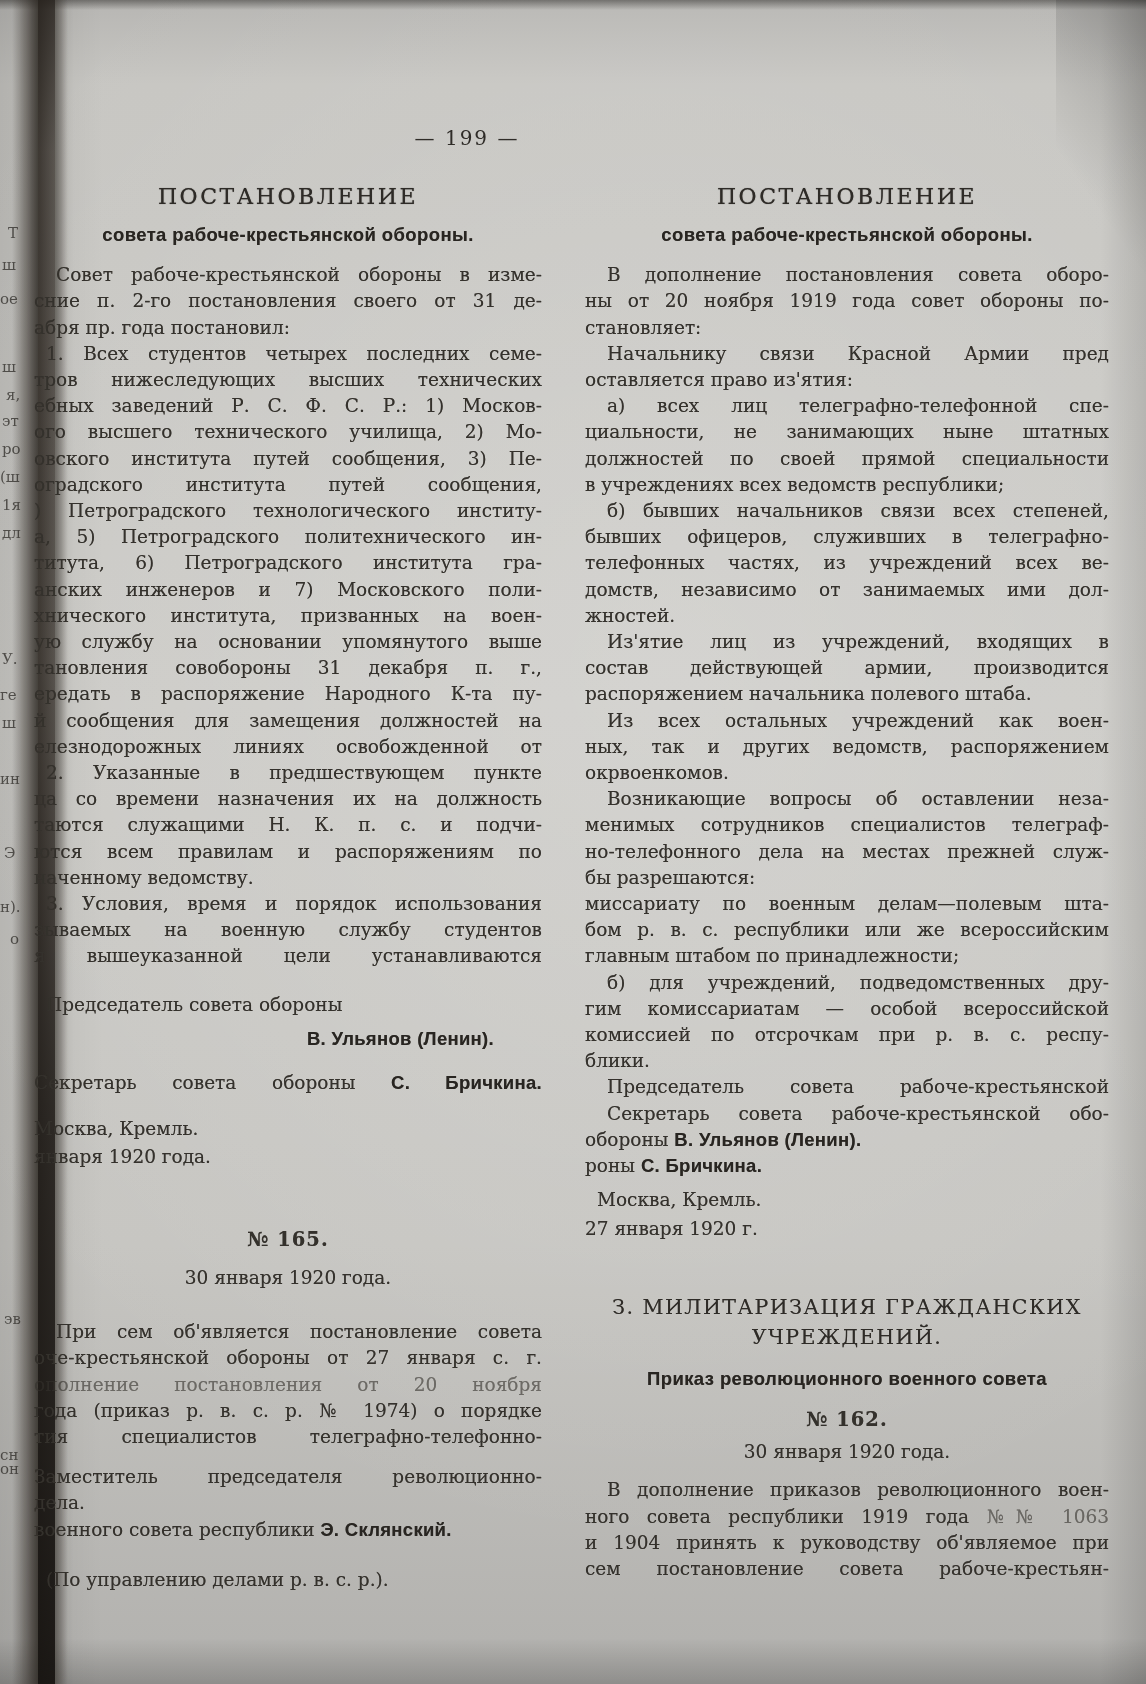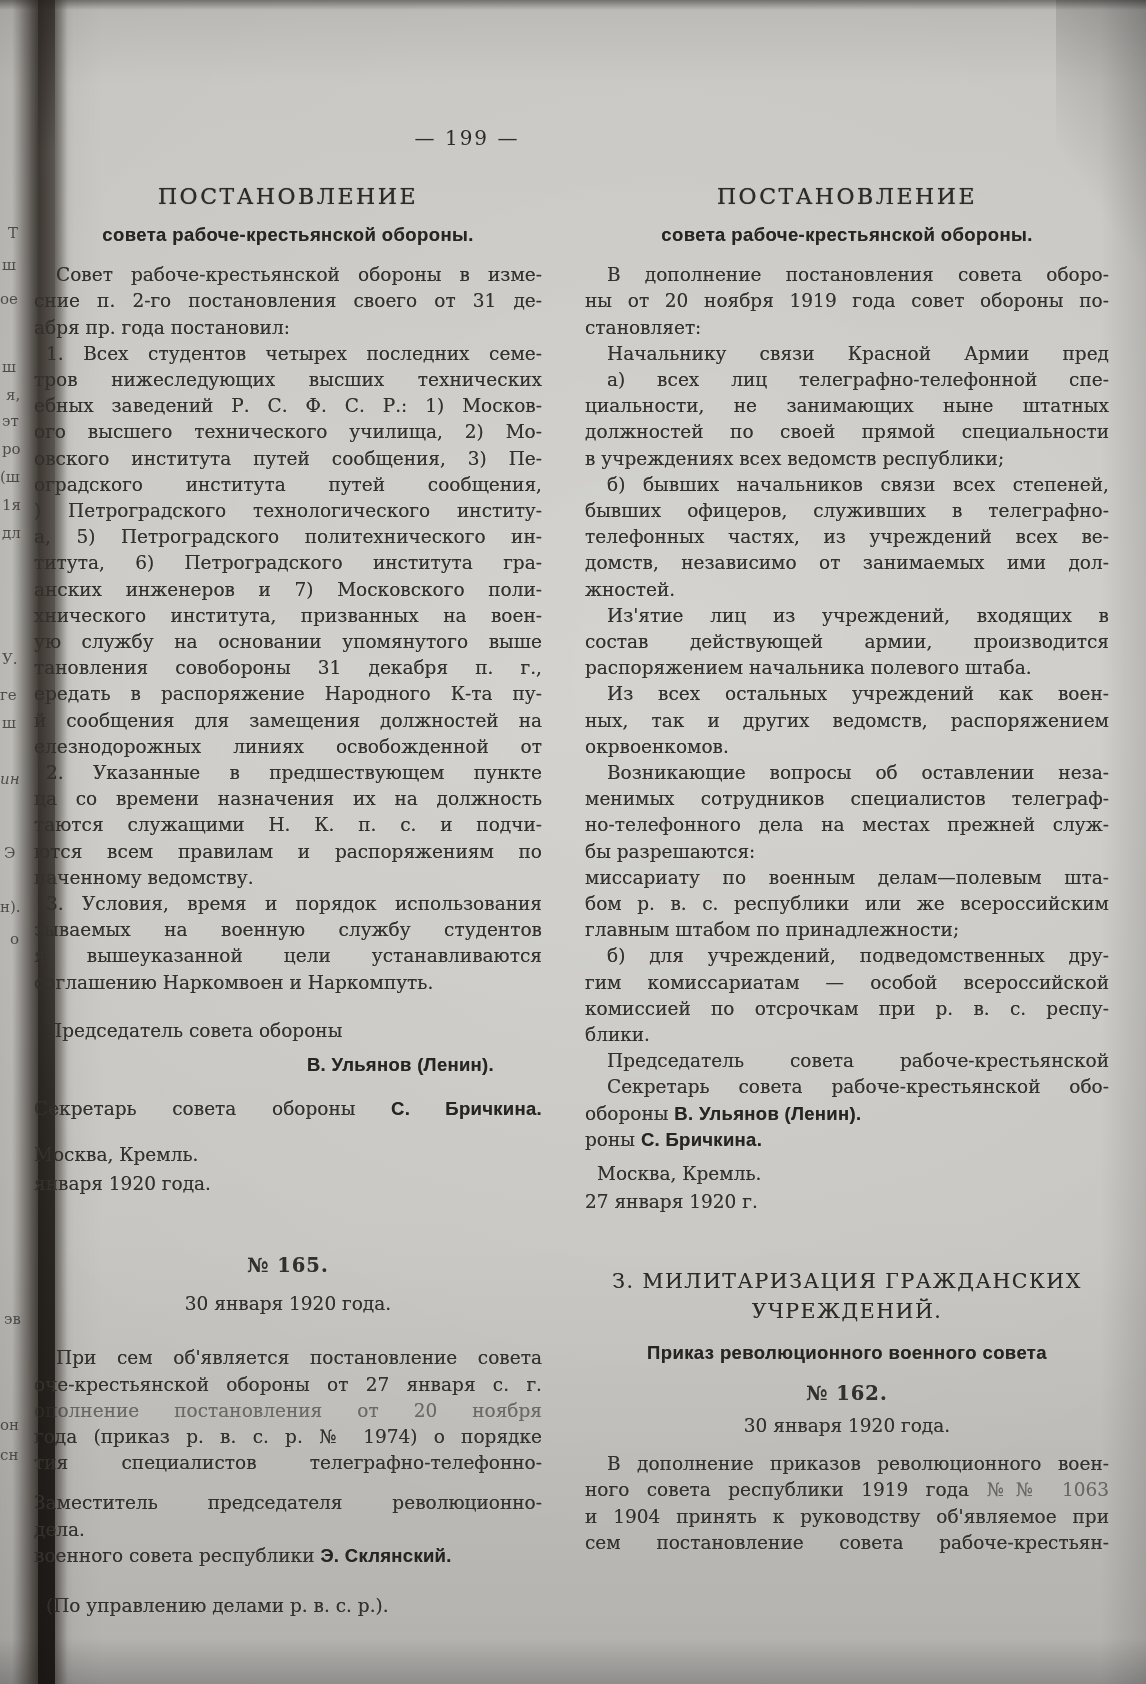--- a/index.html
+++ b/index.html
@@ -69,26 +69,26 @@
       <span class="frag" style="left: 2px; top: 360px;">ш</span>
       <span class="frag" style="left: 6px; top: 388px;">я,</span>
       <span class="frag" style="left: 2px; top: 414px;">эт</span>
       <span class="frag" style="left: 2px; top: 442px;">ро</span>
       <span class="frag" style="left: 0px; top: 470px;">(ш</span>
       <span class="frag" style="left: 2px; top: 498px;">1я</span>
       <span class="frag" style="left: 2px; top: 526px;">дл</span>
       <span class="frag" style="left: 2px; top: 652px;">У.</span>
       <span class="frag" style="left: 0px; top: 688px;">ге</span>
       <span class="frag" style="left: 2px; top: 716px;">ш</span>
-      <span class="frag" style="left: 0px; top: 772px; font-style: italic;">ин</span>
+      <span class="frag" style="left: 0px; top: 772px;">ин</span>
       <span class="frag" style="left: 4px; top: 846px;">Э</span>
       <span class="frag" style="left: 0px; top: 900px;">н).</span>
       <span class="frag" style="left: 10px; top: 932px;">о</span>
       <span class="frag" style="left: 4px; top: 1312px;">эв</span>
-      <span class="frag" style="left: 0px; top: 1418px;">он</span>
+      <span class="frag" style="left: 0px; top: 1462px;">он</span>
       <span class="frag" style="left: 0px; top: 1448px;">сн</span>
     </div>
 
   <div class="page-number">— 199 —</div>
 
   <div id="left-col" class="col col-left">
       <div class="tl head"><span>ПОСТАНОВЛЕНИЕ</span></div>
       <div class="tl subhead" style="margin-top: 10px;"><span>совета рабоче-крестьянской обороны.</span></div>
       <div class="tl j ind" style="margin-top: 14px;"><span>Совет рабоче-крестьянской обороны в изме-</span></div>
       <div class="tl j"><span>сние п. 2-го постановления своего от 31 де-</span></div>
@@ -110,21 +110,20 @@
       <div class="tl j"><span>й сообщения для замещения должностей на</span></div>
       <div class="tl j"><span>елезнодорожных линиях освобожденной от</span></div>
       <div class="tl j ind2"><span>2. Указанные в предшествующем пункте</span></div>
       <div class="tl j"><span>ца со времени назначения их на должность</span></div>
       <div class="tl j"><span>таются служащими Н. К. п. с. и подчи-</span></div>
       <div class="tl j"><span>ются всем правилам и распоряжениям по</span></div>
       <div class="tl l"><span>наченному ведомству.</span></div>
       <div class="tl j ind2"><span>3. Условия, время и порядок использования</span></div>
       <div class="tl j"><span>зываемых на военную службу студентов</span></div>
       <div class="tl j"><span>я вышеуказанной цели устанавливаются</span></div>
-      <div class="tl l"><span>соглашению Наркомвоен и Наркомпуть.</span></div>
       <div class="tl l ind2" style="margin-top: 22px;"><span>Председатель совета обороны</span></div>
       <div class="tl sigr" style="margin-top: 8px;"><span class="b">В. Ульянов (Ленин).</span></div>
       <div class="tl j" style="margin-top: 18px;"><span>Секретарь совета обороны </span><span class="b">С. Бричкина.</span></div>
       <div class="tl l" style="margin-top: 20px;"><span>Москва, Кремль.</span></div>
       <div class="tl l" style="margin-top: 2px;"><span>января 1920 года.</span></div>
       <div class="tl c num" style="margin-top: 56px;"><span>№ 165.</span></div>
       <div class="tl c" style="margin-top: 12px;"><span>30 января 1920 года.</span></div>
       <div class="tl j ind" style="margin-top: 28px;"><span>При сем об'является постановление совета</span></div>
       <div class="tl j"><span>оче-крестьянской обороны от 27 января с. г.</span></div>
       <div class="tl j fa"><span>ополнение постановления от 20 ноября</span></div>
@@ -135,20 +134,21 @@
       <div class="tl l"><span>военного совета республики </span><span class="b">Э. Склянский.</span></div>
       <div class="tl l ind2" style="margin-top: 24px;"><span>(По управлению делами р. в. с. р.).</span></div>
     </div>
   <div id="right-col" class="col col-right">
       <div class="tl head"><span>ПОСТАНОВЛЕНИЕ</span></div>
       <div class="tl subhead" style="margin-top: 10px;"><span>совета рабоче-крестьянской обороны.</span></div>
       <div class="tl j ind" style="margin-top: 14px;"><span>В дополнение постановления совета оборо-</span></div>
       <div class="tl j"><span>ны от 20 ноября 1919 года совет обороны по-</span></div>
       <div class="tl l"><span>становляет:</span></div>
       <div class="tl j ind"><span>Начальнику связи Красной Армии пред</span></div>
+      <div class="tl l"><span>оставляется право из'ятия:</span></div>
       <div class="tl j ind"><span>а) всех лиц телеграфно-телефонной спе-</span></div>
       <div class="tl j"><span>циальности, не занимающих ныне штатных</span></div>
       <div class="tl j"><span>должностей по своей прямой специальности</span></div>
       <div class="tl l"><span>в учреждениях всех ведомств республики;</span></div>
       <div class="tl j ind"><span>б) бывших начальников связи всех степеней,</span></div>
       <div class="tl j"><span>бывших офицеров, служивших в телеграфно-</span></div>
       <div class="tl j"><span>телефонных частях, из учреждений всех ве-</span></div>
       <div class="tl j"><span>домств, независимо от занимаемых ими дол-</span></div>
       <div class="tl l"><span>жностей.</span></div>
       <div class="tl j ind"><span>Из'ятие лиц из учреждений, входящих в</span></div>

